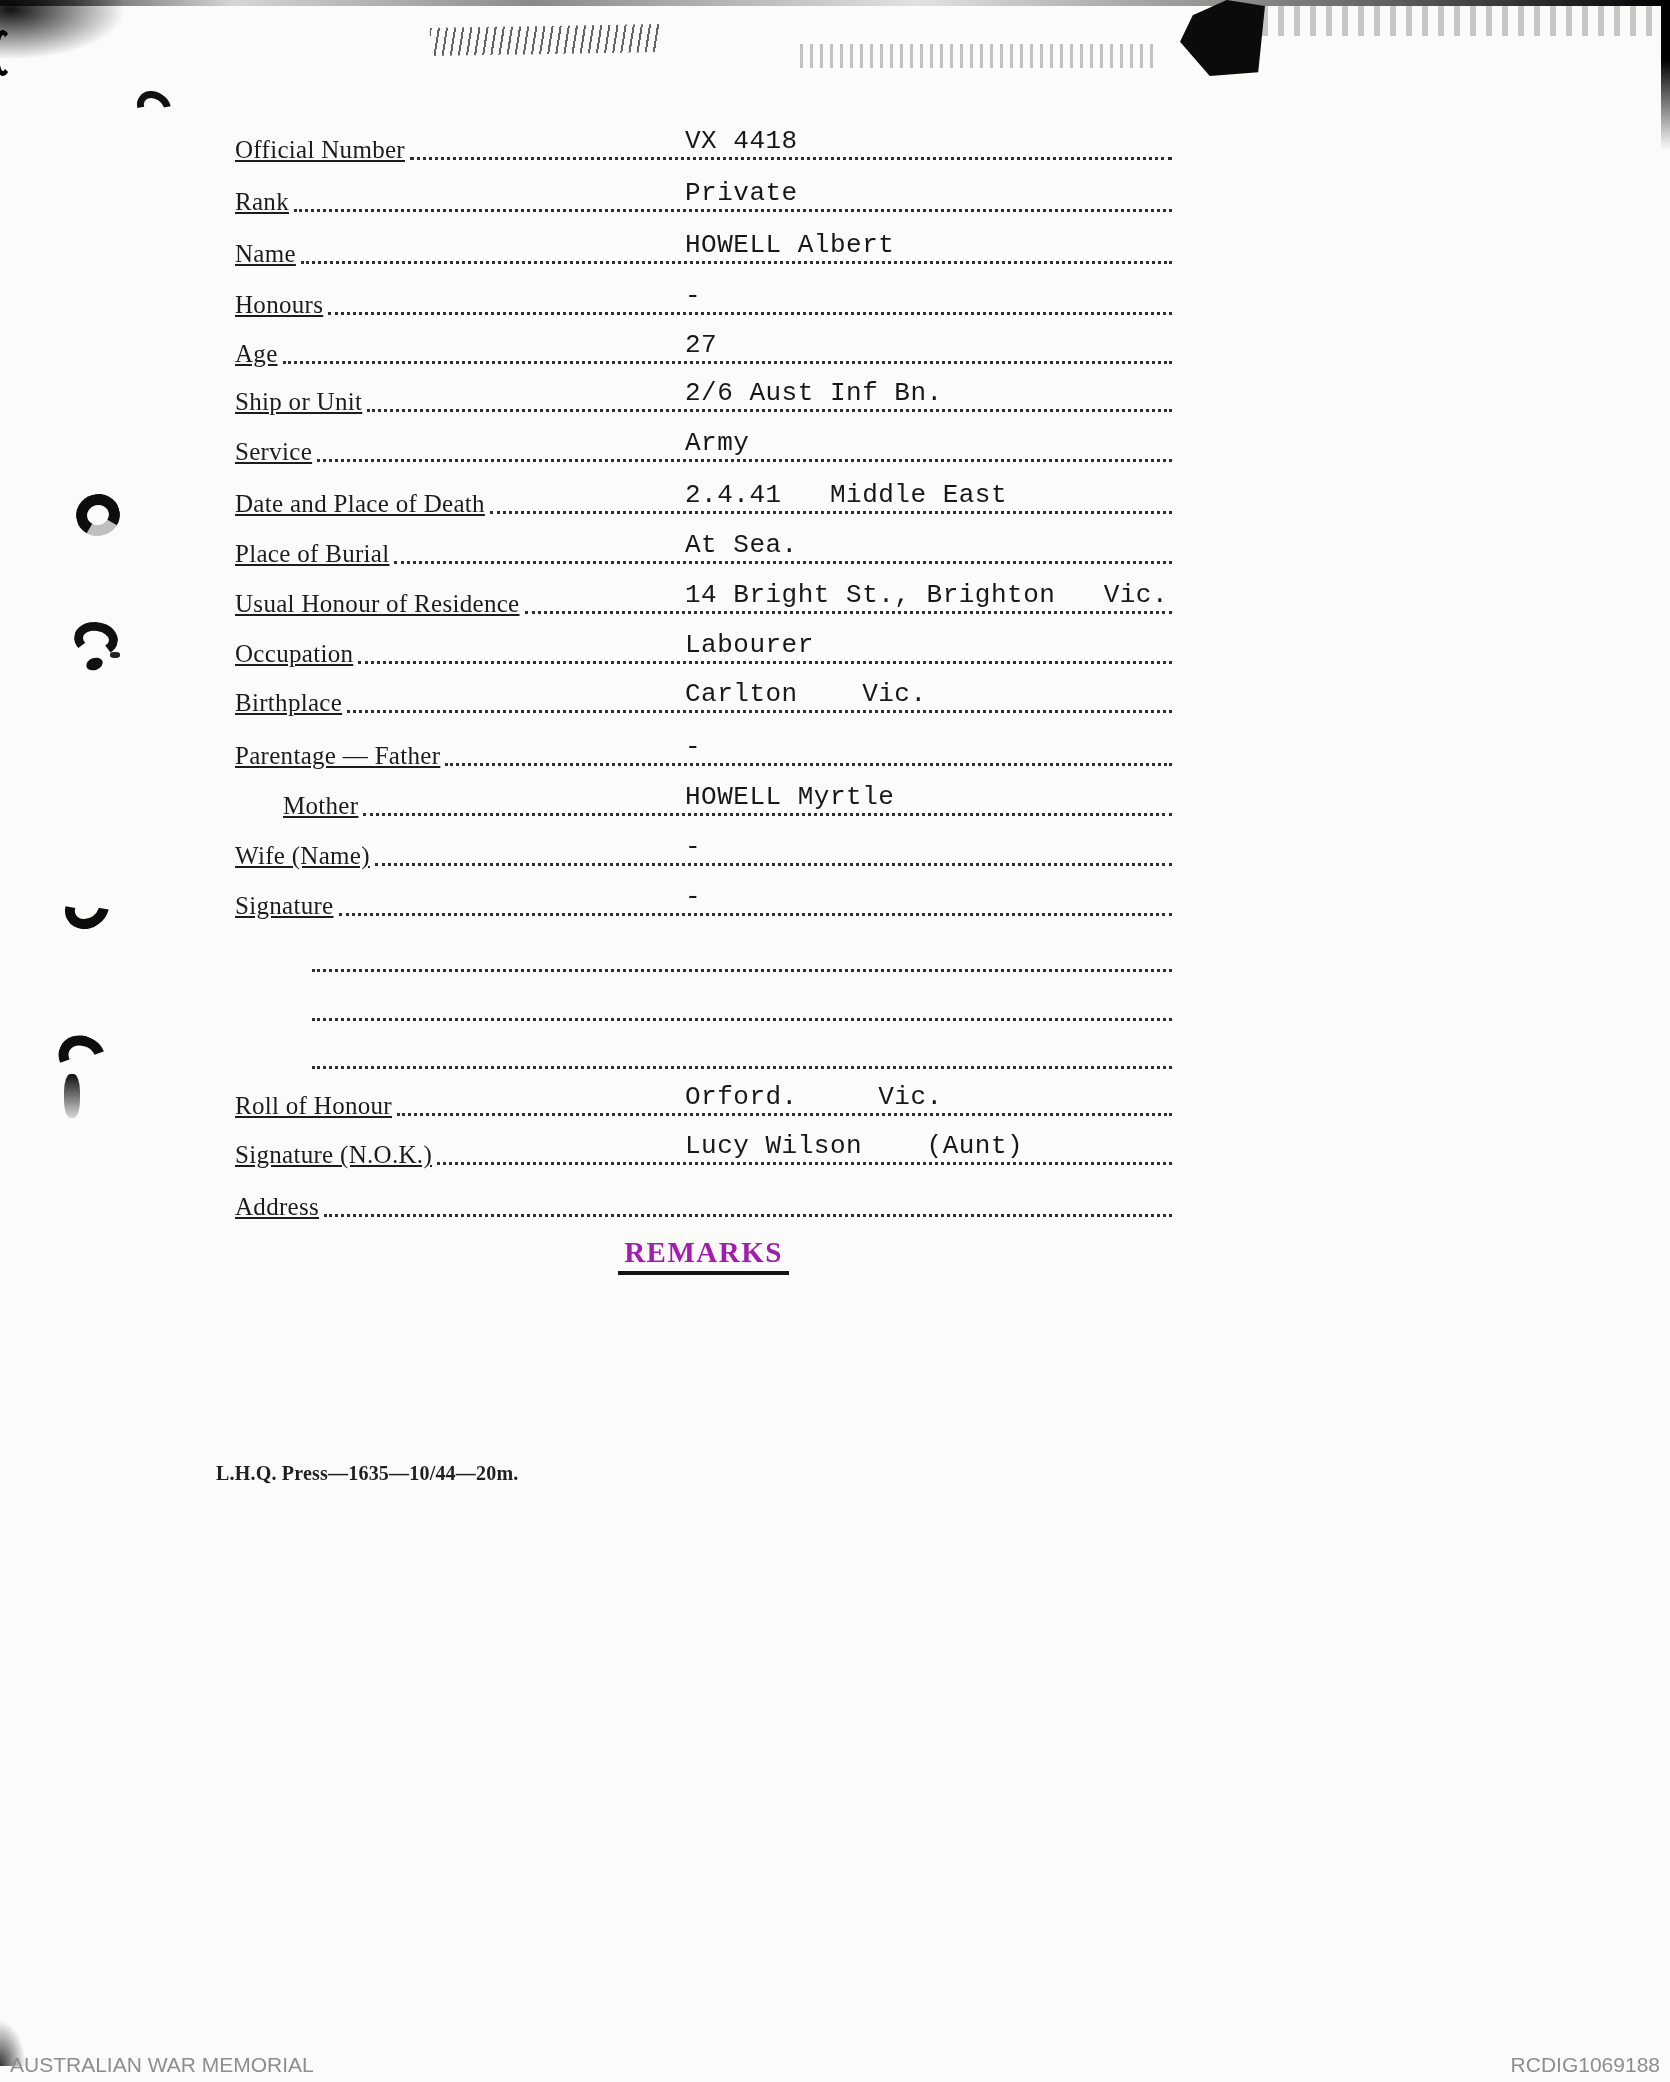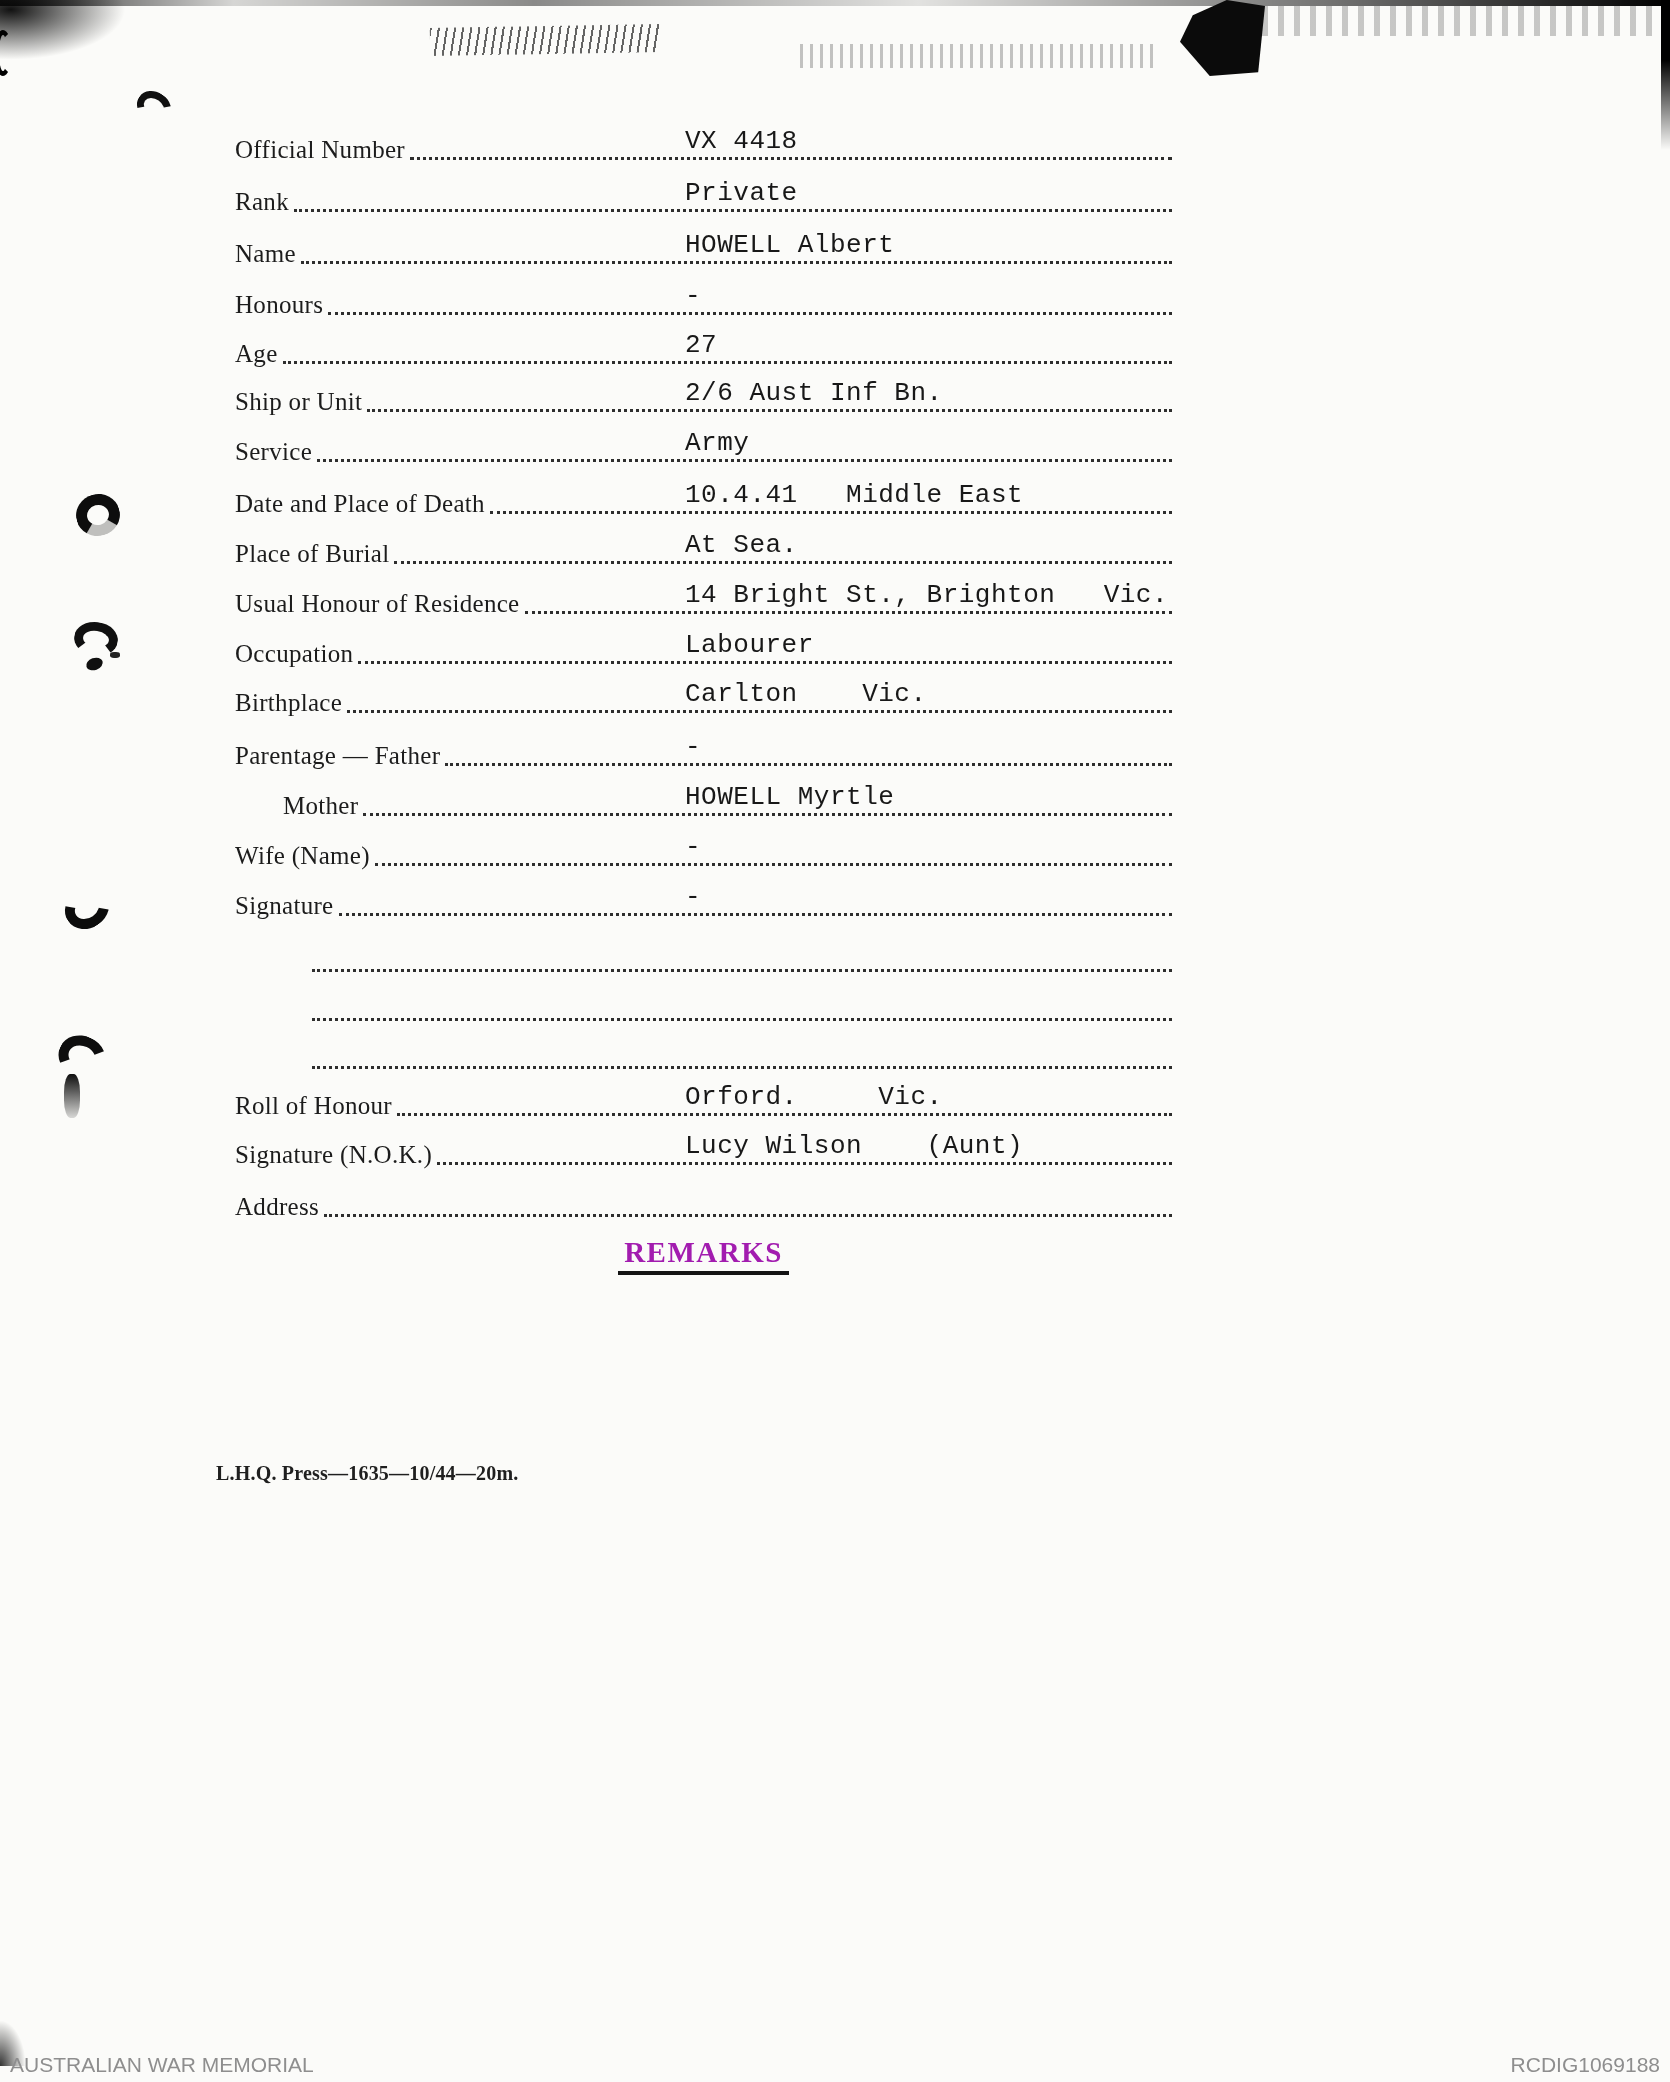--- a/index.html
+++ b/index.html
@@ -13,21 +13,21 @@
   }
 
   
   .row {
     position: absolute;
     left: 235px; width: 937px; height: 40px;
     display: flex; align-items: flex-end;
   }
   .label {
     font-size: 25px; color: #1c1c1c;
-    white-space: nowrap; line-height: 1.15; letter-spacing: .3px;
+    white-space: nowrap; line-height: 1.15; letter-spacing: .3px; text-decoration: underline;
   }
   .leader {
     flex: 1; height: 0;
     border-bottom: 3px dotted #2e2e2e;
     margin: 0 0 5px 5px;
   }
   .value {
     position: absolute; left: 450px; bottom: 9px;
     font-family: "Liberation Mono", "DejaVu Sans Mono", monospace;
     font-size: 26px; color: #181818;
@@ -158,21 +158,21 @@
   <span class="value">2/6 Aust Inf Bn.</span>
 </div>
 <div class="row" style="top:427px">
   <span class="label">Service</span>
   <span class="leader"></span>
   <span class="value">Army</span>
 </div>
 <div class="row" style="top:479px">
   <span class="label">Date and Place of Death</span>
   <span class="leader"></span>
-  <span class="value">10.4.41   Middle East</span>
+  <span class="value">2.4.41   Middle East</span>
 </div>
 <div class="row" style="top:529px">
   <span class="label">Place of Burial</span>
   <span class="leader"></span>
   <span class="value">At Sea.</span>
 </div>
 <div class="row" style="top:579px">
   <span class="label">Usual Honour of Residence</span>
   <span class="leader"></span>
   <span class="value">14 Bright St., Brighton   Vic.</span>

